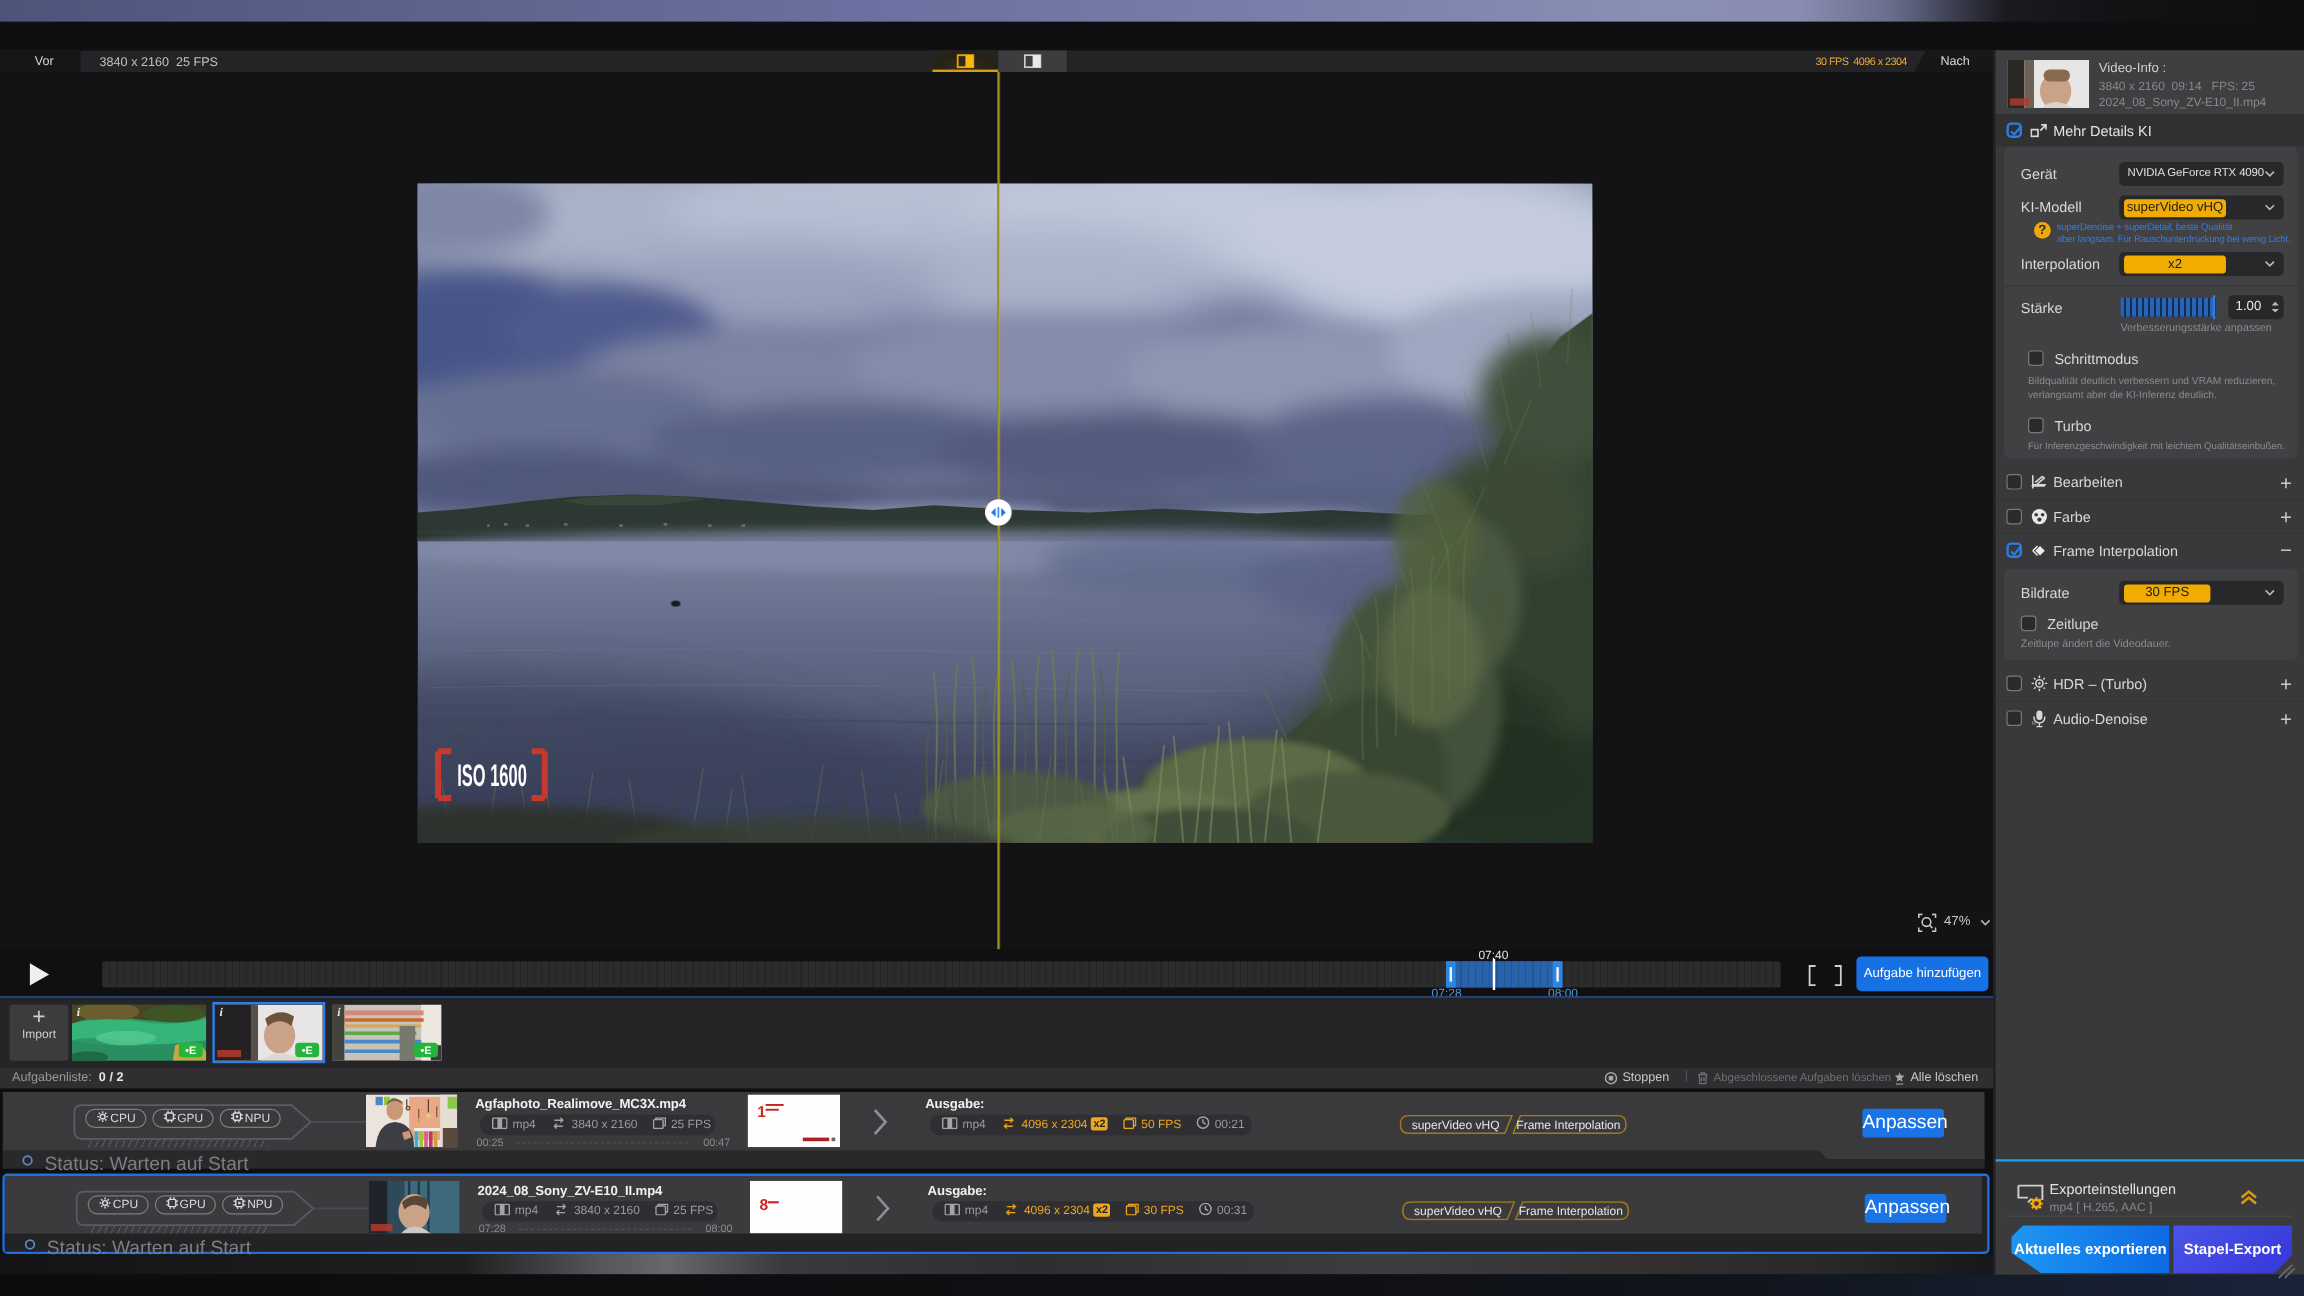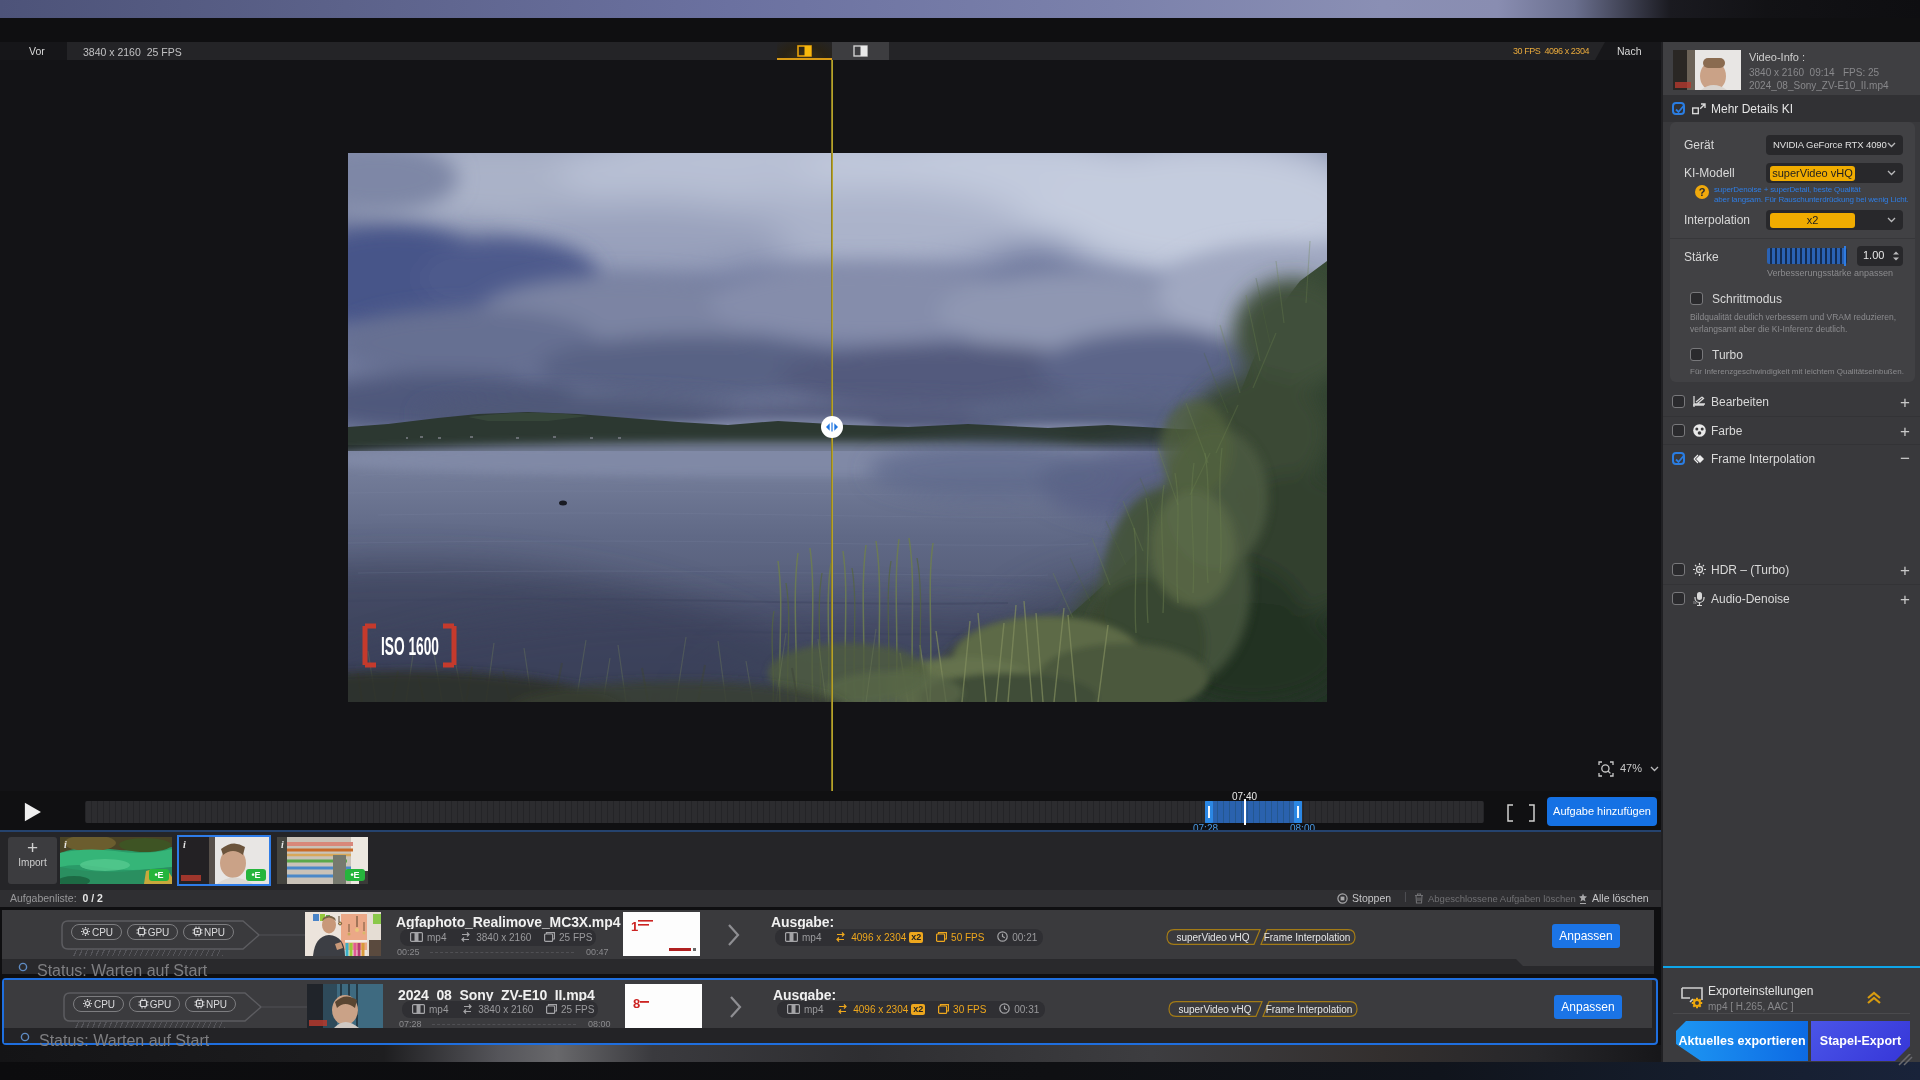--- a/index.html
+++ b/index.html
@@ -56,25 +56,25 @@
 #thumbstrip { left:0; top:832px; width:1661px; height:58px; background:#252528; }
 .thumb { position:absolute; top:5px; height:47px; overflow:hidden; }
 #importbox { position:absolute; left:8px; top:5px; width:49px; height:47px; background:#3c3c3f; border-radius:3px; color:#cfcfcf; text-align:center; }
 .ebadge { position:absolute; right:3px; bottom:3px; width:20px; height:12px; background:#25b53c; border-radius:3px; color:#fff; font-size:9px; font-weight:bold; line-height:12px; text-align:center; }
 .iic { position:absolute; left:4px; top:2px; color:#e8e8e8; font-size:10px; font-style:italic; font-weight:bold; font-family:"Liberation Serif",serif; }
 
 
 #listheader { left:0; top:890px; width:1661px; height:17px; background:#2f2f32; color:#98989a; font-size:10.5px; }
 .trow { position:absolute; left:2px; width:1652px; background:#3a3a3d; }
 .statusrow { position:absolute; left:2px; width:1652px; height:15px; background:#29292c; color:#7e7e81; font-size:16px;text-align:right; }
-.anpassen { position:absolute; width:68px; height:24px; background:#1b74e6; border-radius:3px; color:#fff; font-size:12px; text-align:center; line-height:24px; }
+.anpassen { position:absolute; width:68px; height:24px; background:#1b74e6; border-radius:3px; color:#fff; font-size:16px; text-align:center; line-height:24px; }
 .chip { position:absolute; height:16px; border:1px solid #7d7d80; border-radius:8px; color:#dadadc; font-size:10px; line-height:15px; text-align:center; }
 .pillrow { position:absolute; height:17px; background:#2f2f33; border-radius:8px; color:#9a9a9d; font-size:10px; line-height:17px; white-space:nowrap; }
 .ticon { display:inline-block; vertical-align:-1px; margin:0 4px 0 10px; }
-.ttitle { position:absolute; color:#f0f0f0; font-size:14px; font-weight:bold; letter-spacing:-0.1px; }
+.ttitle { position:absolute; color:#f0f0f0; font-size:11px; font-weight:bold; letter-spacing:-0.1px; }
 .tdur { position:absolute; color:#8b8b8e; font-size:9px; }
 .dashline { position:absolute; border-top:1px dashed #505054; }
 .orange { color:#eea71d; }
 .x2b { display:inline-block; background:#eea71d; color:#222; font-size:9px; font-weight:bold; border-radius:2px; padding:0 2px; height:11px; line-height:11px; vertical-align:1px; margin-left:3px; }
 
 
 #rpanel { left:1661px; top:42px; width:259px; height:1020px; background:#39393c; border-left:2px solid #202023; }
 .rp { position:absolute; }
 .card { position:absolute; left:7px; width:245px; background:#414144; border-radius:6px; }
 .field { position:absolute; background:#28282b; border-radius:4px; height:20px; }
@@ -801,20 +801,31 @@
           <path fill="none" stroke="#2a7de2" stroke-width="1.8" d="M2 5.5 L4.5 8 L9.5 2"></path>
         </svg>
       <svg style="position:absolute;left:28px;top:6px" width="16" height="16" viewBox="0 0 16 16">
           <path d="M5 8 L9 4 L13 8 L9 12 Z" fill="#ececec"></path>
           <path d="M3 8 L7 4 M3 8 L7 12" stroke="#ececec" stroke-width="1.2" fill="none"></path>
         </svg>
       <div class="rowlabel" style="left:48px;top:7px">Frame Interpolation</div>
       <div class="plus" style="top:4px">−</div>
     </div>
 
+    <div class="card" style="top:432px;height:76px;">
+      <div class="rowlabel" style="left:14px;top:13px">Bildrate</div>
+      <div class="field" style="left:96px;top:10px;width:137px"></div>
+      <div class="opill" style="left:100px;top:12.5px;width:72px;height:15px;line-height:15px">30 FPS</div>
+      <svg class="chev" style="left:217px;top:17px" width="9" height="6" viewBox="0 0 9 6">
+          <path fill="none" stroke="#b9b9bb" stroke-width="1.3" d="M1 1 L4.5 4.5 L8 1"></path>
+        </svg>
+      <div class="cb" style="left:14px;top:39px"></div>
+      <div class="rowlabel" style="left:36px;top:39px">Zeitlupe</div>
+      <div class="dimtext" style="left:14px;top:57px">Zeitlupe ändert die Videodauer.</div>
+    </div>
     <div class="rp" style="left:0;top:514px;width:257px;height:28px;">
       <div class="cb" style="left:9px;top:7px"></div>
       <svg style="position:absolute;left:29px;top:6px" width="15" height="15" viewBox="0 0 15 15">
           <circle cx="7.5" cy="7.5" r="3" fill="none" stroke="#d8d8d8" stroke-width="1.3"></circle>
           <circle cx="7.5" cy="7.5" r="1" fill="#d8d8d8"></circle>
           <path stroke="#d8d8d8" stroke-width="1.2" d="M7.5 1 L7.5 3 M7.5 12 L7.5 14 M1 7.5 L3 7.5 M12 7.5 L14 7.5 M3 3 L4.3 4.3 M11 11 L12 12 M12 3 L10.7 4.3 M3 12 L4.3 10.7"></path>
         </svg>
       <div class="rowlabel" style="left:48px;top:7px">HDR – (Turbo)</div>
       <div class="plus" style="top:5px">+</div>
     </div>

